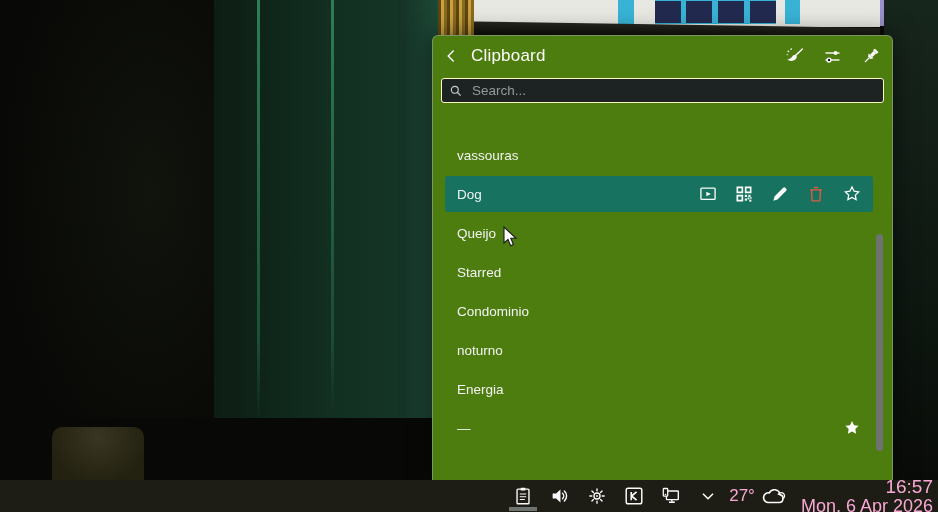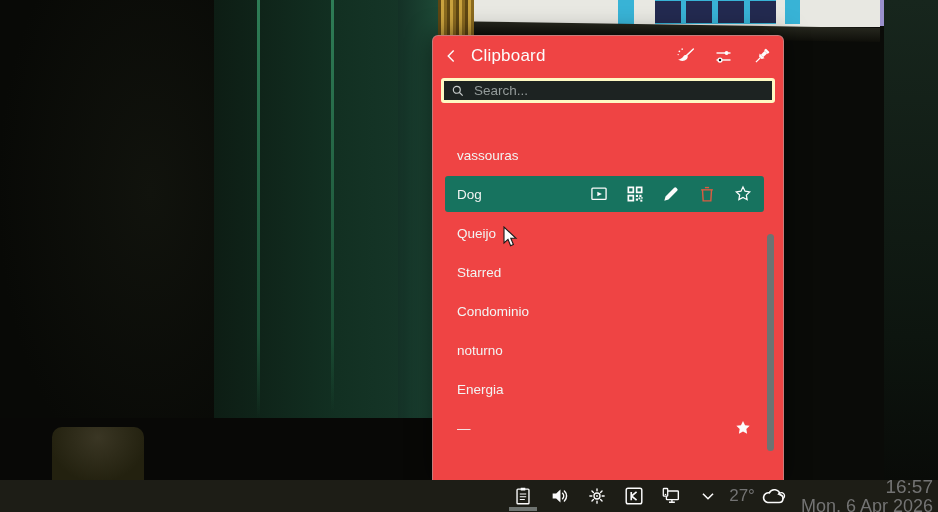--- a/index.html
+++ b/index.html
@@ -19,41 +19,41 @@
   .art-band{left:473px;top:0;width:407px;height:27px;background:#e8e8e2;}
   .art-cyan-strip{left:655px;top:0;width:121px;height:24px;background:#38b3d6;}
   .art-cyan1{left:618px;top:0;width:16px;height:24px;background:#38b3d6;}
   .art-cyan2{left:785px;top:0;width:15px;height:24px;background:#38b3d6;}
   .navy{top:1px;width:26px;height:22px;background:#232a50;position:absolute;}
   .art-shadow{left:440px;top:21px;width:440px;height:14px;background:linear-gradient(#26271e,#0f0f0a);transform:skewY(0.9deg);transform-origin:left top;}
   .art-purple{left:880px;top:0;width:4px;height:26px;background:#9a90cc;}
   .wall-right{left:884px;top:0;width:54px;height:480px;background:linear-gradient(180deg,#17261d,#0d150f 70%,#090b08);}
 
   
-  .popup{position:absolute;left:432px;top:35px;width:352px;height:445px;background:#ef4444;border:1px solid rgba(165,170,168,.55);border-bottom:none;border-radius:6px 6px 0 0;box-shadow:0 0 24px rgba(0,0,0,.55);color:#fcfcfc;}
+  .popup{position:absolute;left:432px;top:35px;width:461px;height:445px;background:#4d7c0f;border:1px solid rgba(165,170,168,.55);border-bottom:none;border-radius:6px 6px 0 0;box-shadow:0 0 24px rgba(0,0,0,.55);color:#fcfcfc;}
   .popup-header{display:flex;align-items:center;height:40px;padding:0 11px 0 9px;}
   .icon-btn{background:none;border:none;padding:0;margin:0;cursor:pointer;display:flex;align-items:center;justify-content:center;color:#fcfcfc;}
   .popup-title{font-size:17px;font-weight:500;margin-left:9px;flex:1;letter-spacing:.2px;}
   .header-actions{display:flex;align-items:center;gap:17px;}
-  .search-box{position:absolute;left:8px;right:8px;top:42px;height:25px;background:#1d2322;border:3px solid #fef9c3;border-radius:3px;display:flex;align-items:center;padding:0 6px;}
+  .search-box{position:absolute;left:8px;right:8px;top:42px;height:25px;background:#1d2322;border:1px solid #fef9c3;border-radius:3px;display:flex;align-items:center;padding:0 6px;}
   .search-box input{flex:1;background:transparent;border:none;outline:none;color:#fcfcfc;font-size:13.5px;margin-left:6px;}
   .search-box input::placeholder{color:#949b9a;}
   .tabs{position:absolute;left:1px;right:1px;top:71px;height:26px;display:flex;}
   .tab{flex:1;position:relative;display:flex;align-items:center;justify-content:center;font-size:13.5px;color:#fbfbfb;cursor:pointer;}
   .tab-underline{position:absolute;left:4px;right:2px;bottom:-3px;height:3px;background:#7c8180;border-radius:2px;}
   .list{position:absolute;left:0;right:0;top:98px;bottom:0;}
   .row{height:36px;margin:3px 19px 3px 12px;border-radius:3px;display:flex;align-items:center;padding:0 11px 0 12px;font-size:13.5px;color:#f2f4f3;}
   .row.selected{background:#17735f;}
   .row-text{flex:1;}
   .row-actions{display:flex;align-items:center;gap:16px;}
   .scrollbar{position:absolute;top:98px;bottom:4px;right:9px;width:7px;}
   .scroll-thumb{position:absolute;top:2px;left:0;width:7px;height:217px;background:#6e7372;border-radius:3.5px;}
 
   
-  .taskbar{position:absolute;left:0;top:480px;width:938px;height:32px;background:#1d1d16;display:flex;align-items:center;justify-content:flex-end;color:#737373;}
+  .taskbar{position:absolute;left:0;top:480px;width:938px;height:32px;background:#1d1d16;display:flex;align-items:center;justify-content:flex-end;color:#f9a8d4;}
   .tray{display:flex;align-items:center;gap:11px;height:32px;}
   .tray-icon{position:relative;height:32px;display:flex;align-items:center;justify-content:center;width:26px;cursor:pointer;}
   .active-bar{position:absolute;bottom:1px;left:-1px;right:-1px;height:4px;background:#6e7370;}
   .weather{display:flex;align-items:center;gap:4px;margin-left:8px;cursor:pointer;}
   .weather-temp{font-size:17px;}
   .clock{display:flex;flex-direction:column;align-items:flex-end;justify-content:center;margin-left:14px;padding-right:5px;cursor:pointer;line-height:1;}
   .clock-time{font-size:19px;}
   .clock-date{font-size:18px;margin-top:1px;}
 
   .cursor{position:absolute;left:503px;top:226px;z-index:50;pointer-events:none;}

